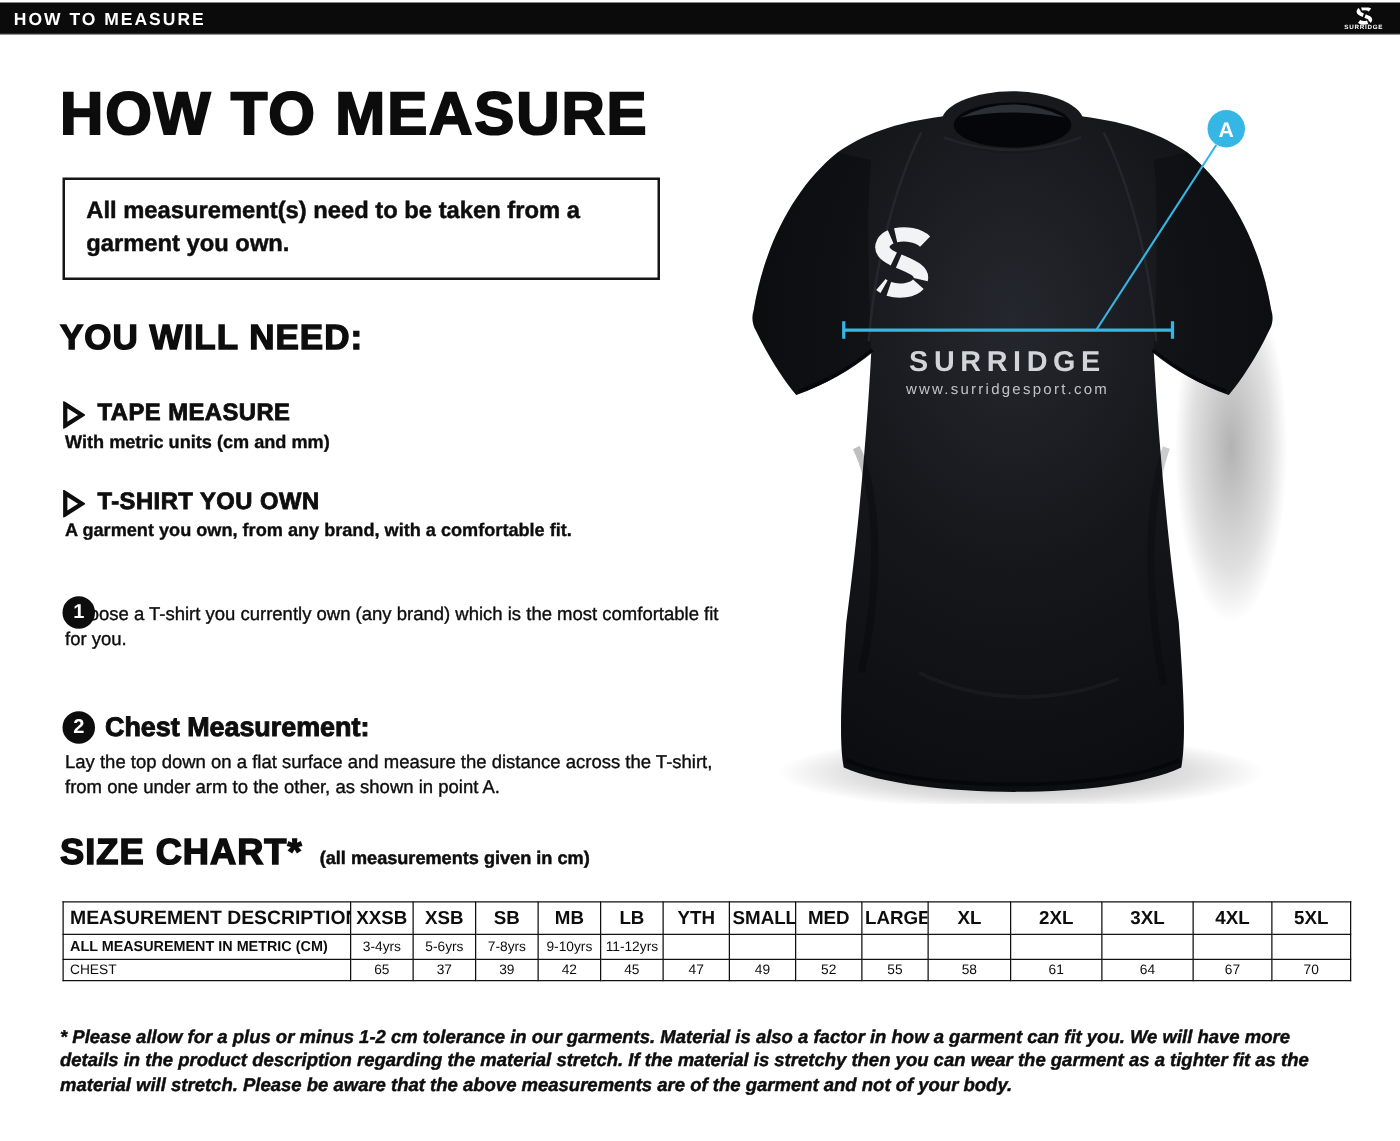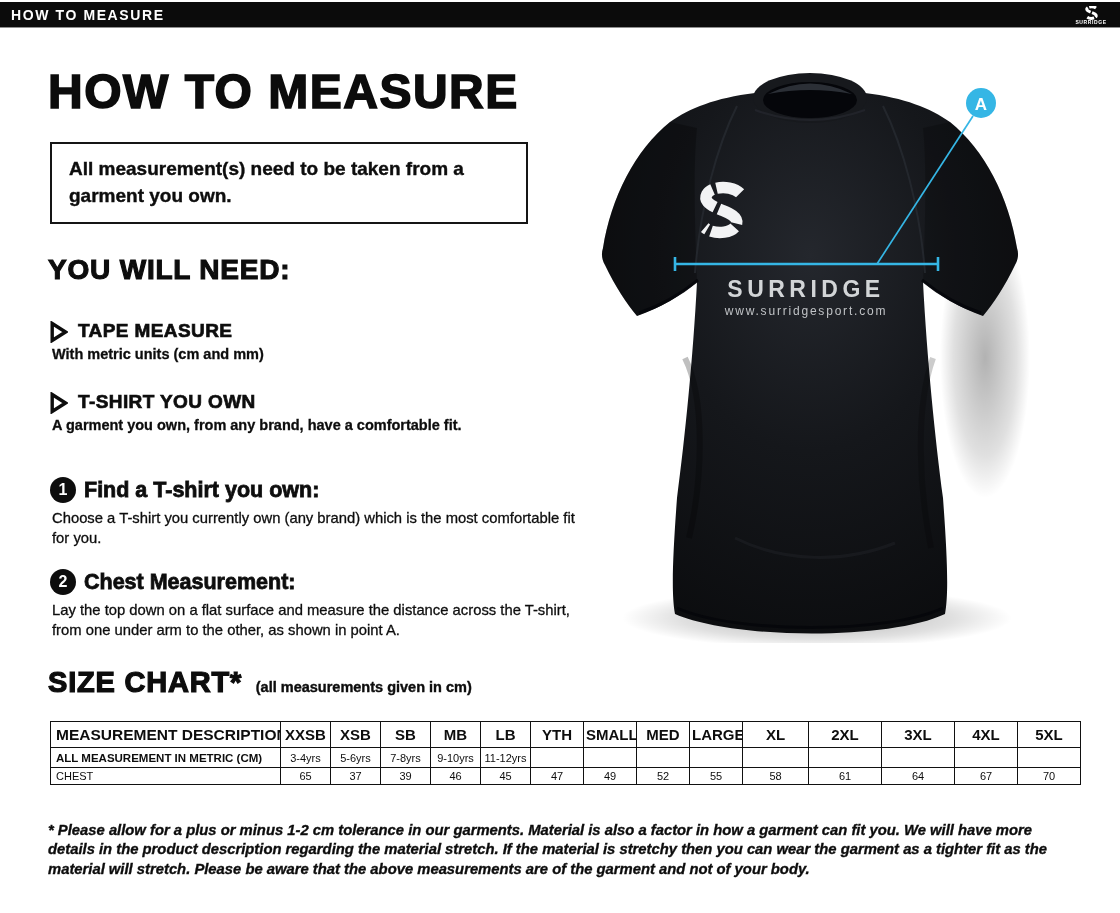--- a/index.html
+++ b/index.html
@@ -105,26 +105,25 @@
   </svg>
   <div class="need-title">TAPE MEASURE</div>
   <div class="need-desc">With metric units (cm and mm)</div>
 </div>
 
 <div class="need-item" style="top:391px;">
   <svg class="tri" width="18" height="22" viewBox="0 0 18 22">
     <path d="M2.2,2.5 L15.5,11 L2.2,19.5 Z" fill="none" stroke="#0d0d0d" stroke-width="3.4" stroke-linejoin="miter"></path>
   </svg>
   <div class="need-title">T-SHIRT YOU OWN</div>
-  <div class="need-desc">A garment you own, from any brand, have a comfortable fit.</div>
+  <div class="need-desc">A garment you own, from any brand, with a comfortable fit.</div>
 </div>
 
 <div class="step" style="top:477px;">
   <div class="step-circle">1</div>
-  <div class="step-title">Find a T-shirt you own:</div>
   <div class="step-desc">Choose a T-shirt you currently own (any brand) which is the most comfortable fit for you.</div>
 </div>
 
 <div class="step" style="top:569px;">
   <div class="step-circle">2</div>
   <div class="step-title">Chest Measurement:</div>
   <div class="step-desc">Lay the top down on a flat surface and measure the distance across the T-shirt, from one under arm to the other, as shown in point A.</div>
 </div>
 
 <h2 class="size-chart-head">
@@ -183,21 +182,21 @@
         <td></td>
         <td></td>
         <td></td>
         <td></td>
       </tr>
       <tr class="r3">
         <th>CHEST</th>
         <td>65</td>
         <td>37</td>
         <td>39</td>
-        <td>46</td>
+        <td>42</td>
         <td>45</td>
         <td>47</td>
         <td>49</td>
         <td>52</td>
         <td>55</td>
         <td>58</td>
         <td>61</td>
         <td>64</td>
         <td>67</td>
         <td>70</td>

